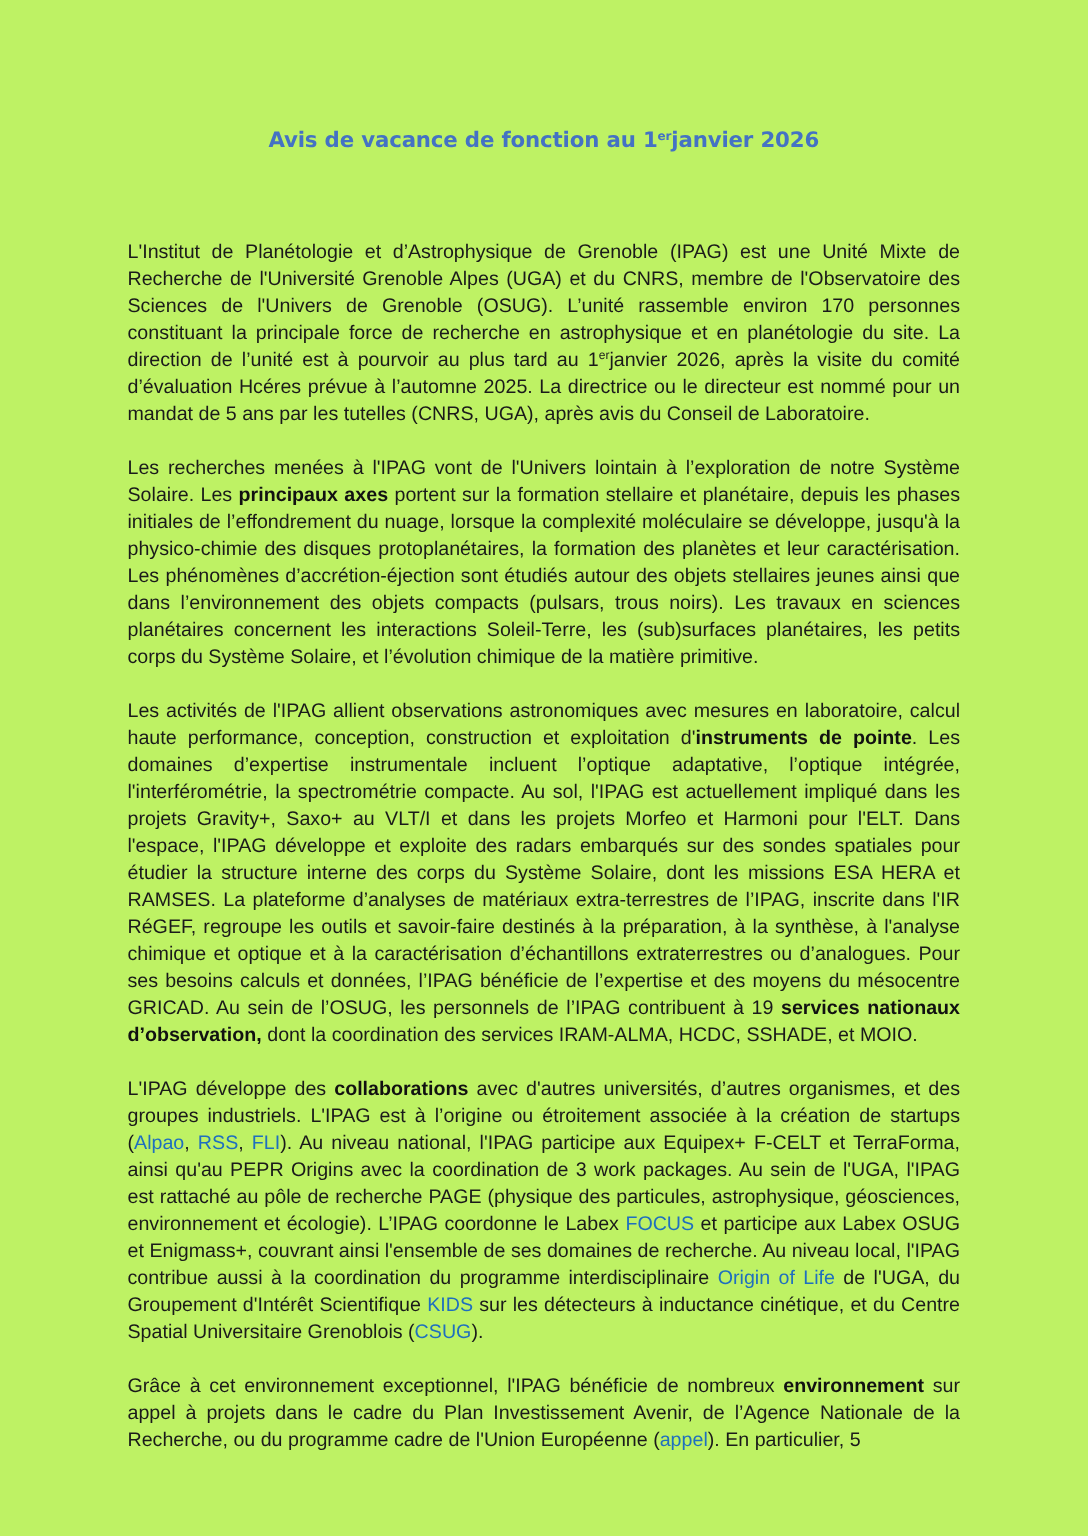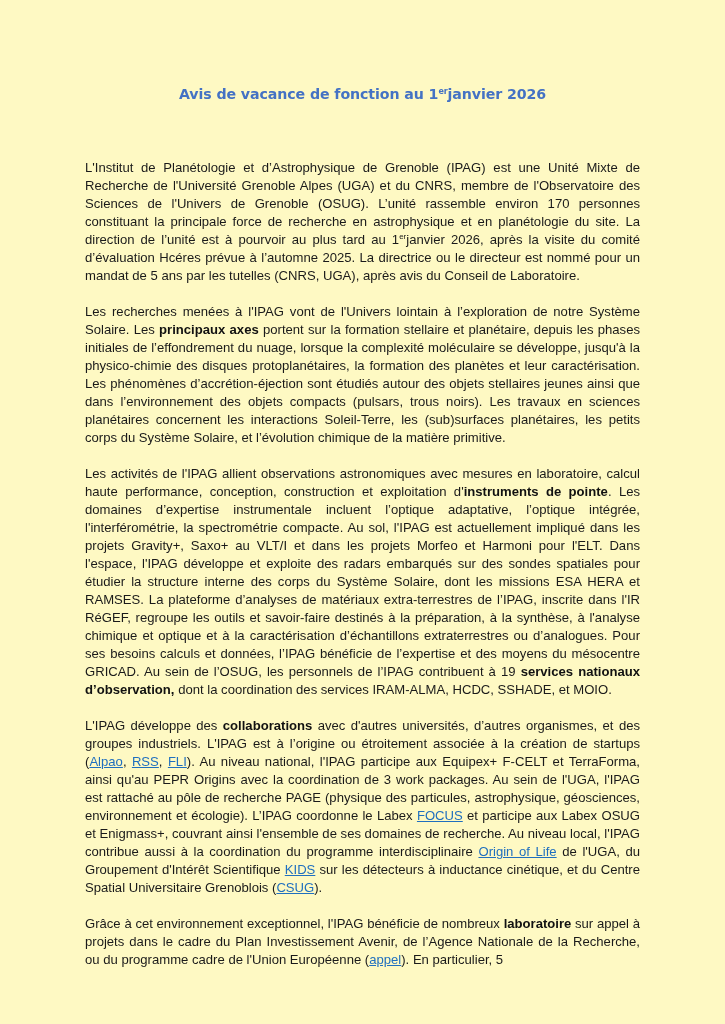--- a/index.html
+++ b/index.html
@@ -1,46 +1,46 @@
 <!DOCTYPE html>
 <html><head>
 <meta charset="utf-8">
 <style>
   html, body { margin: 0; padding: 0; background: #ffffff; }
   body { width: 725px; height: 1024px; overflow: hidden; position: relative; }
-  .page { position: absolute; left: 0; top: 0; width: 725px; height: 1024px; background: #fef9c3; }
+  .page { position: absolute; left: 0; top: 0; width: 725px; height: 1024px; background: #bef264; }
   .title {
     position: absolute; left: 0; width: 725px; text-align: center;
     font-family: "DejaVu Sans", sans-serif; font-weight: bold; color: #4472c4;
     font-size: 14.2px; letter-spacing: -0.1px;
   }
   .t1 { top: 86px; }
   .t2 { top: 123px; }
   sup { font-size: 8px; vertical-align: 5px; line-height: 0; }
   .body {
     position: absolute; left: 85px; width: 555px;
     font-family: "Liberation Sans", sans-serif; font-size: 13.1px; line-height: 18px;
     color: #1a1a1a; text-align: justify;
   }
   .body p { margin: 0 0 18px 0; }
   .body b { font-weight: bold; color: #111; }
-  a.lk { color: #1f6fbf; text-decoration: underline; }
+  a.lk { color: #1f6fbf; }
 </style>
 </head>
 <body>
 
 <div class="page">
 
   <div class="title t1"><span>Avis de vacance de fonction au 1</span><sup>er</sup><span>janvier 2026</span></div>
 
 
   <div class="body" style="top:159px;">
     <p><span>L'Institut de Planétologie et d’Astrophysique de Grenoble (IPAG) est une Unité Mixte de Recherche de l'Université Grenoble Alpes (UGA) et du CNRS, membre de l'Observatoire des Sciences de l'Univers de Grenoble (OSUG). L’unité rassemble environ 170 personnes constituant la principale force de recherche en astrophysique et en planétologie du site. La direction de l’unité est à pourvoir au plus tard au 1</span><sup>er</sup><span>janvier 2026, après la visite du comité d’évaluation Hcéres prévue à l’automne 2025. La directrice ou le directeur est nommé pour un mandat de 5 ans par les tutelles (CNRS, UGA), après avis du Conseil de Laboratoire.</span></p>
 
     <p><span>Les recherches menées à l'IPAG vont de l'Univers lointain à l’exploration de notre Système Solaire. Les </span><b>principaux axes</b><span> portent sur la formation stellaire et planétaire, depuis les phases initiales de l’effondrement du nuage, lorsque la complexité moléculaire se développe, jusqu'à la physico-chimie des disques protoplanétaires, la formation des planètes et leur caractérisation. Les phénomènes d’accrétion-éjection sont étudiés autour des objets stellaires jeunes ainsi que dans l’environnement des objets compacts (pulsars, trous noirs). Les travaux en sciences planétaires concernent les interactions Soleil-Terre, les (sub)surfaces planétaires, les petits corps du Système Solaire, et l’évolution chimique de la matière primitive.</span></p>
 
     <p><span>Les activités de l'IPAG allient observations astronomiques avec mesures en laboratoire, calcul haute performance, conception, construction et exploitation d'</span><b>instruments de pointe</b><span>. Les domaines d’expertise instrumentale incluent l’optique adaptative, l’optique intégrée, l'interférométrie, la spectrométrie compacte. Au sol, l'IPAG est actuellement impliqué dans les projets Gravity+, Saxo+ au VLT/I et dans les projets Morfeo et Harmoni pour l'ELT. Dans l'espace, l'IPAG développe et exploite des radars embarqués sur des sondes spatiales pour étudier la structure interne des corps du Système Solaire, dont les missions ESA HERA et RAMSES. La plateforme d’analyses de matériaux extra-terrestres de l’IPAG, inscrite dans l'IR RéGEF, regroupe les outils et savoir-faire destinés à la préparation, à la synthèse, à l'analyse chimique et optique et à la caractérisation d’échantillons extraterrestres ou d’analogues. Pour ses besoins calculs et données, l’IPAG bénéficie de l’expertise et des moyens du mésocentre GRICAD. Au sein de l’OSUG, les personnels de l’IPAG contribuent à 19 </span><b>services nationaux d’observation,</b><span> dont la coordination des services IRAM-ALMA, HCDC, SSHADE, et MOIO.</span></p>
 
     <p><span>L'IPAG développe des </span><b>collaborations</b><span> avec d'autres universités, d’autres organismes, et des groupes industriels. L'IPAG est à l’origine ou étroitement associée à la création de startups (</span><a class="lk">Alpao</a><span>, </span><a class="lk">RSS</a><span>, </span><a class="lk">FLI</a><span>). Au niveau national, l'IPAG participe aux Equipex+ F-CELT et TerraForma, ainsi qu'au PEPR Origins avec la coordination de 3 work packages. Au sein de l'UGA, l'IPAG est rattaché au pôle de recherche PAGE (physique des particules, astrophysique, géosciences, environnement et écologie). L’IPAG coordonne le Labex </span><a class="lk">FOCUS</a><span> et participe aux Labex OSUG et Enigmass+, couvrant ainsi l'ensemble de ses domaines de recherche. Au niveau local, l'IPAG contribue aussi à la coordination du programme interdisciplinaire </span><a class="lk">Origin of Life</a><span> de l'UGA, du Groupement d'Intérêt Scientifique </span><a class="lk">KIDS</a><span> sur les détecteurs à inductance cinétique, et du Centre Spatial Universitaire Grenoblois (</span><a class="lk">CSUG</a><span>).</span></p>
 
-    <p><span>Grâce à cet environnement exceptionnel, l'IPAG bénéficie de nombreux </span><b>laboratoire</b><span> sur appel à projets dans le cadre du Plan Investissement Avenir, de l’Agence Nationale de la Recherche, ou du programme cadre de l'Union Européenne (</span><a class="lk">appel</a><span>). En particulier, 5</span></p>
+    <p><span>Grâce à cet environnement exceptionnel, l'IPAG bénéficie de nombreux </span><b>environnement</b><span> sur appel à projets dans le cadre du Plan Investissement Avenir, de l’Agence Nationale de la Recherche, ou du programme cadre de l'Union Européenne (</span><a class="lk">appel</a><span>). En particulier, 5</span></p>
   </div>
 </div>
 
 </body></html>

